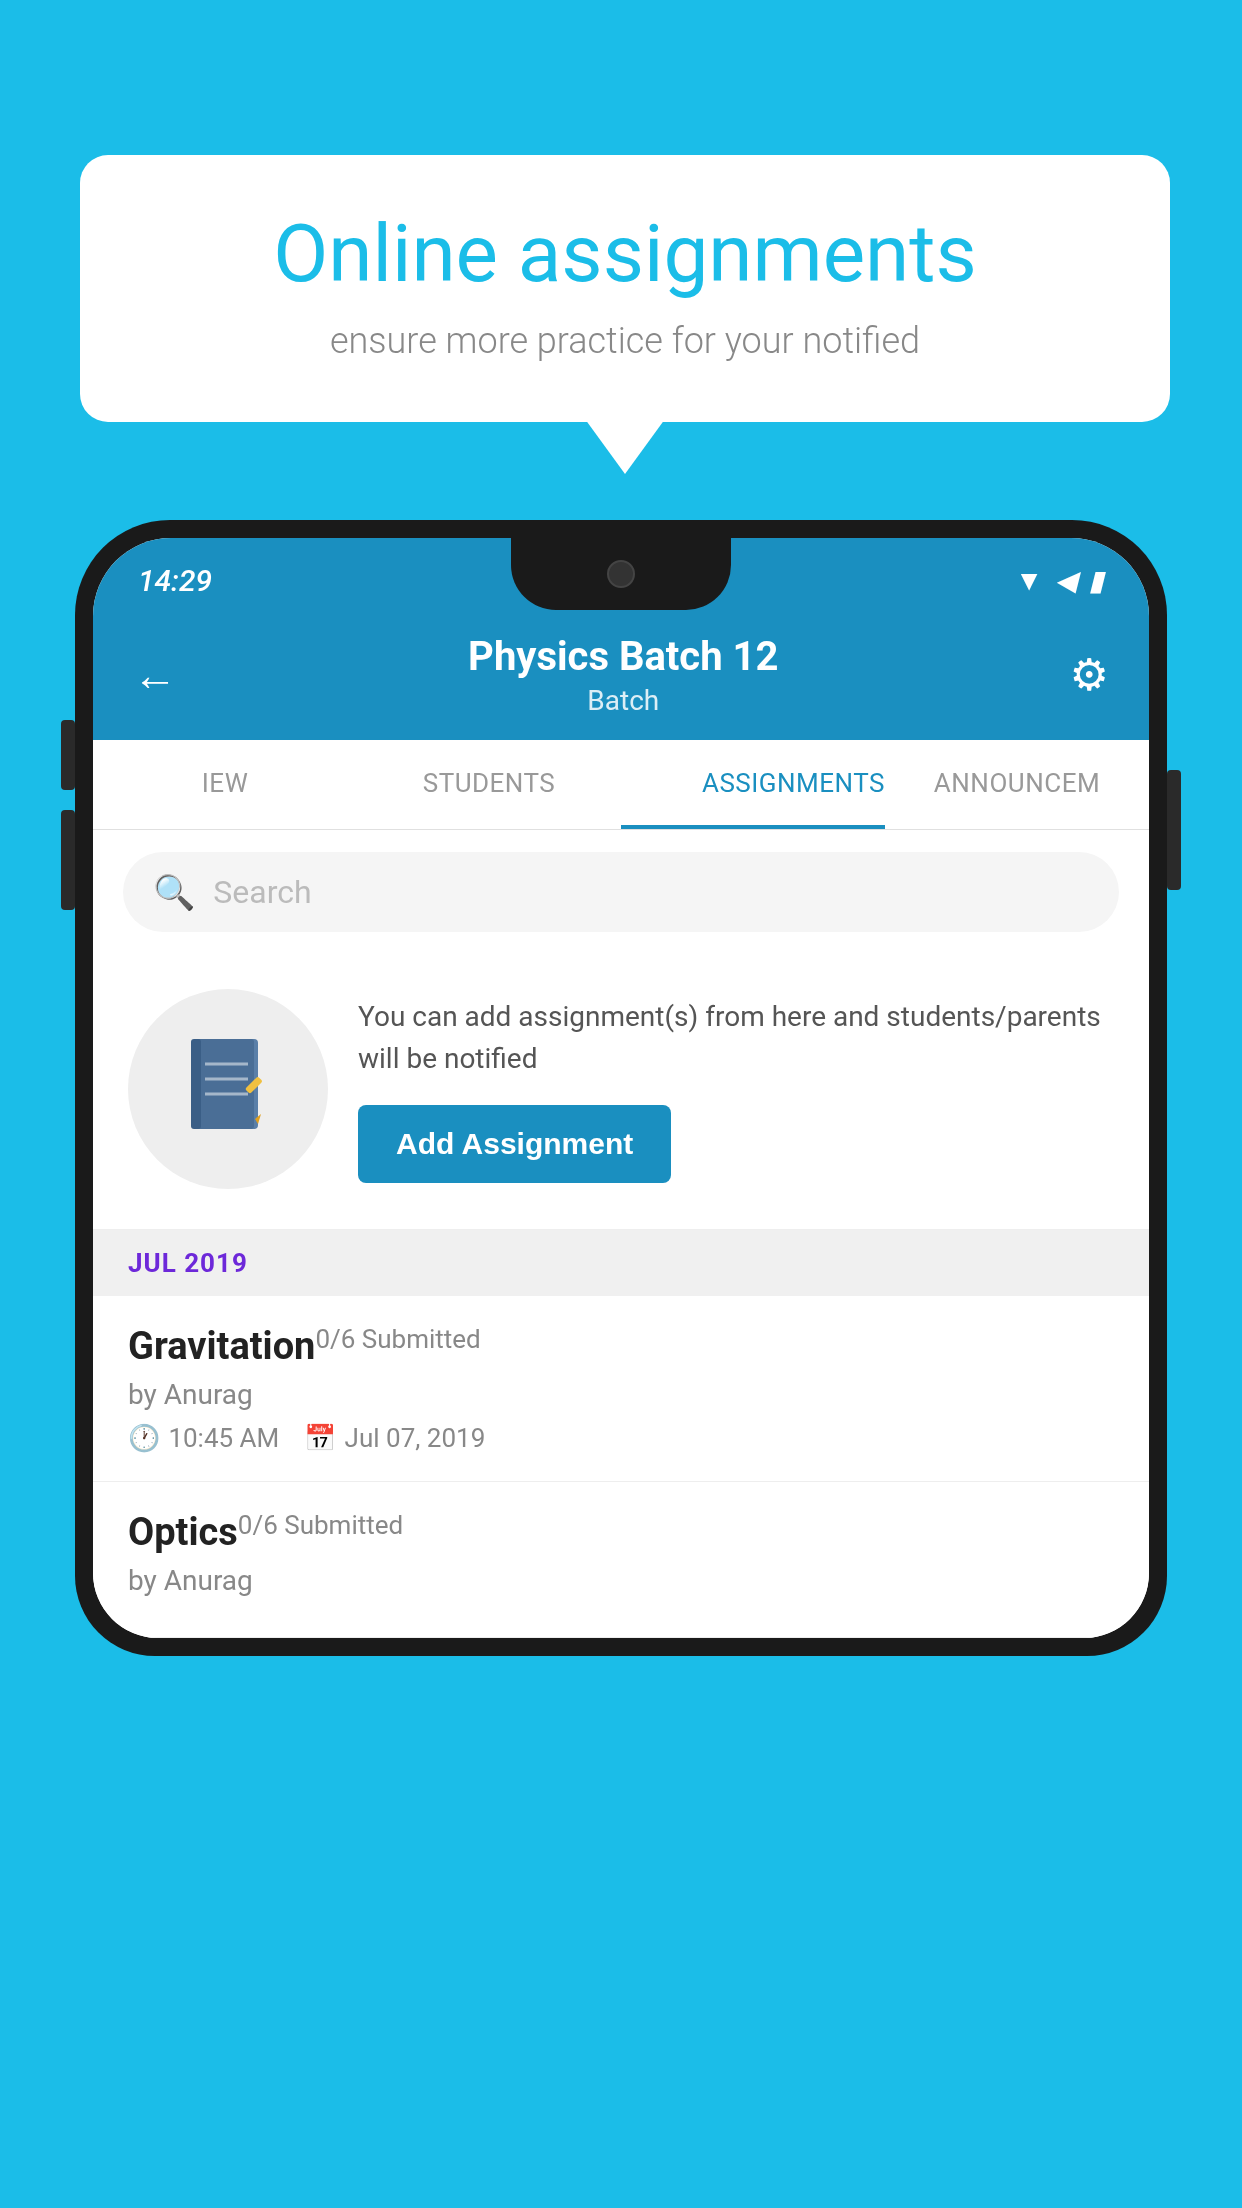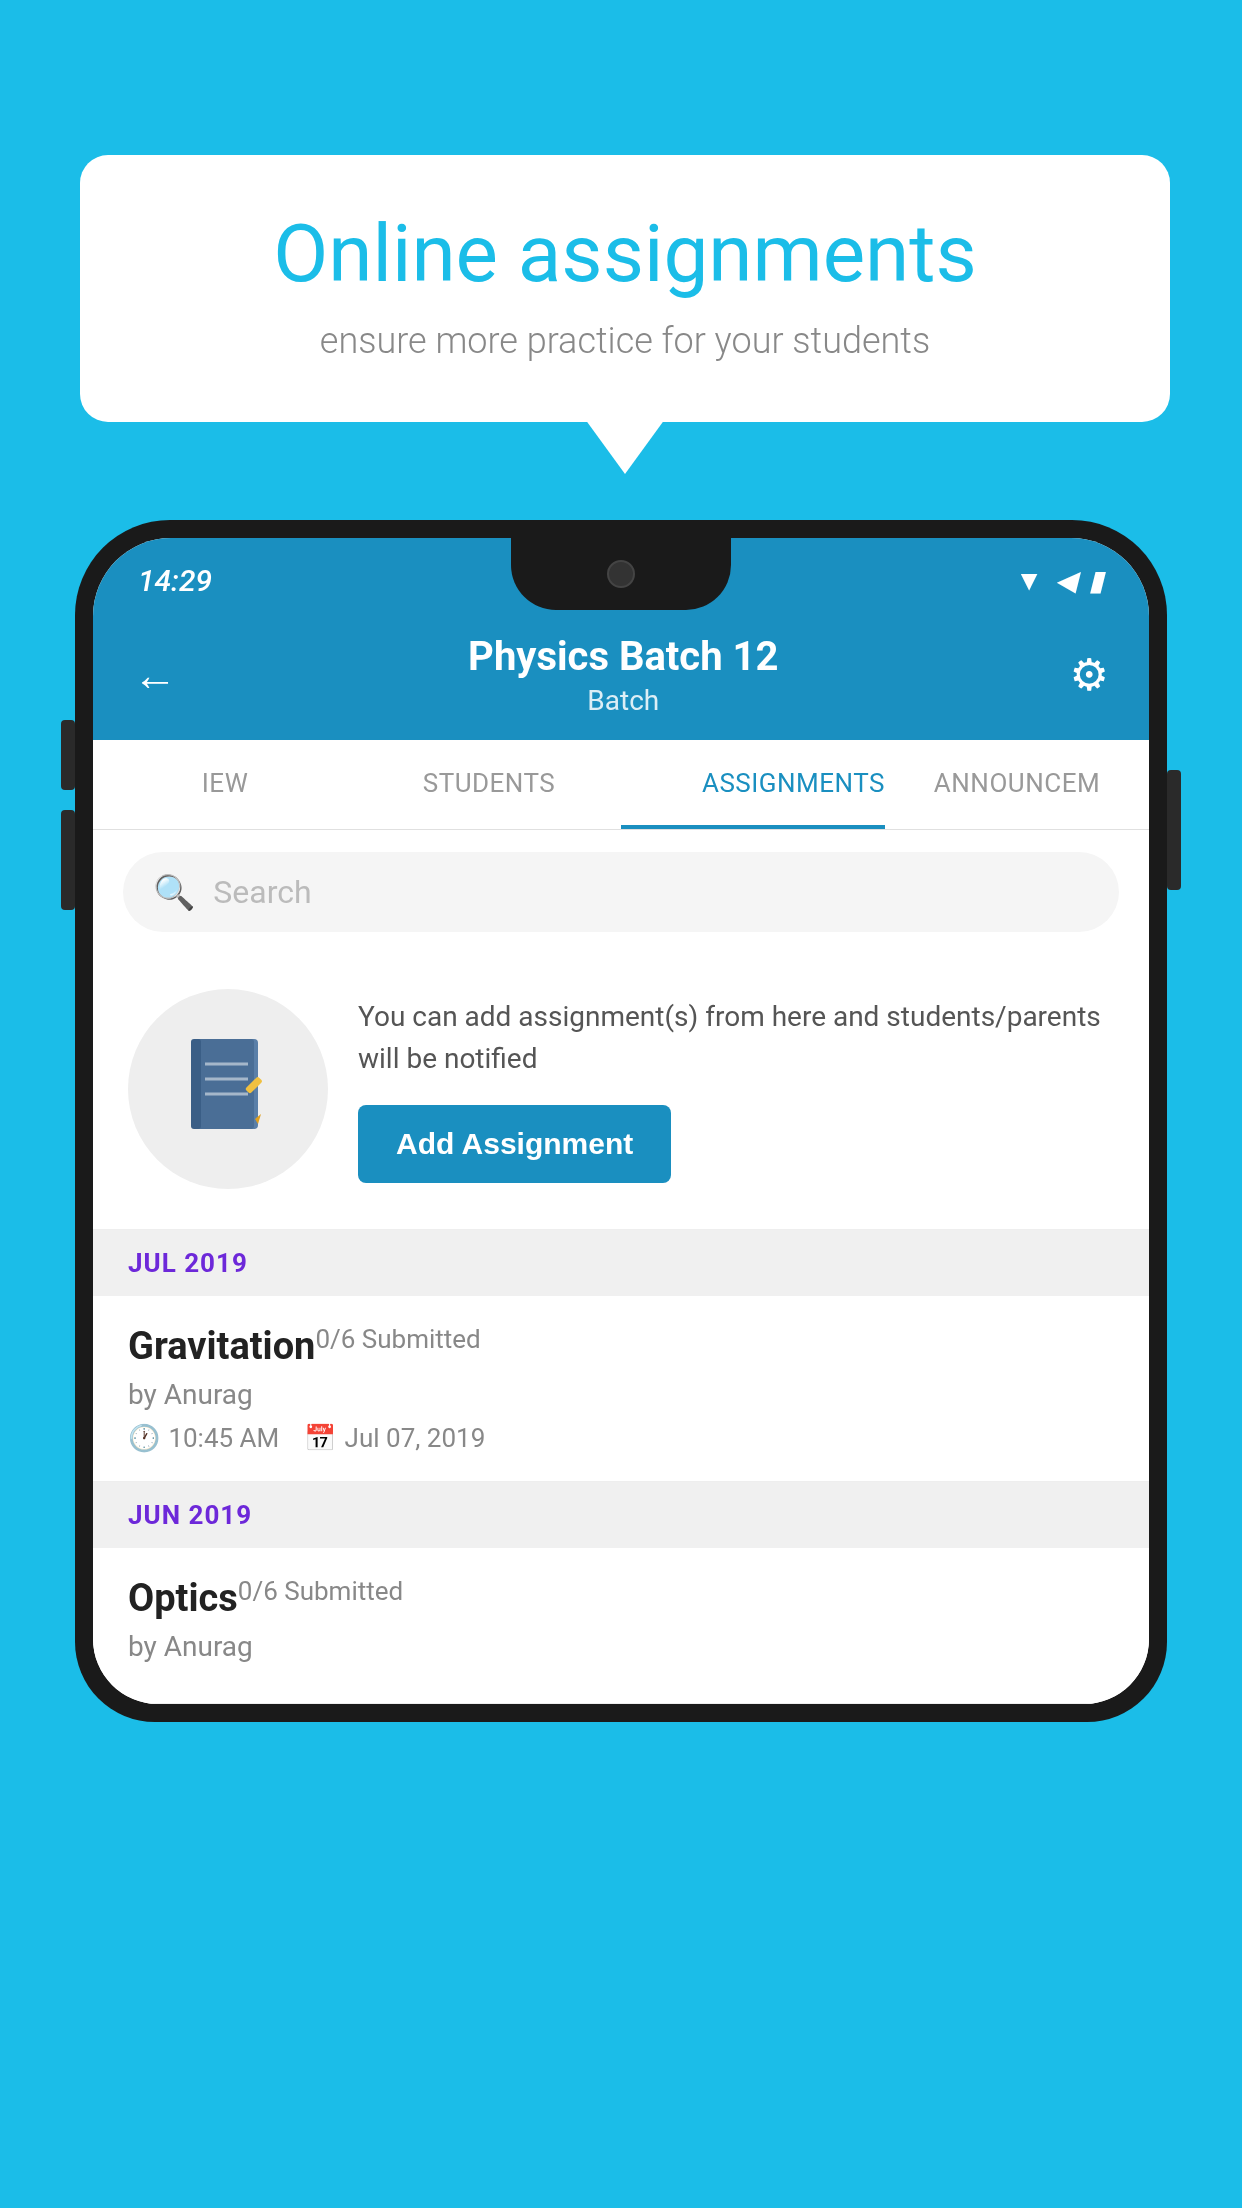--- a/index.html
+++ b/index.html
@@ -355,21 +355,21 @@
       width: 14px;
       height: 120px;
     }
   </style>
 </head>
 <body>
 
 <div class="speech-bubble-container">
   <div class="speech-bubble">
     <h1>Online assignments</h1>
-    <p>ensure more practice for your students</p>
+    <p>ensure more practice for your notified</p>
   </div>
 </div>
 
 <div class="phone-container">
   <div class="phone-outer">
 
     <div class="phone-side-btn phone-vol-up"></div>
     <div class="phone-side-btn phone-vol-down"></div>
     <div class="phone-side-btn phone-power"></div>
 
@@ -454,21 +454,20 @@
             <span class="meta-icon">🕐</span>
             <span>10:45 AM</span>
           </div>
           <div class="meta-item">
             <span class="meta-icon">📅</span>
             <span>Jul 07, 2019</span>
           </div>
         </div>
       </div>
 
-      <div class="section-header">JUN 2019</div>
 
       <div class="assignment-item">
         <div class="assignment-row1">
           <span class="assignment-title">Optics</span>
           <span class="assignment-submitted">0/6 Submitted</span>
         </div>
         <div class="assignment-author">by Anurag</div>
       </div>
 
     </div>

